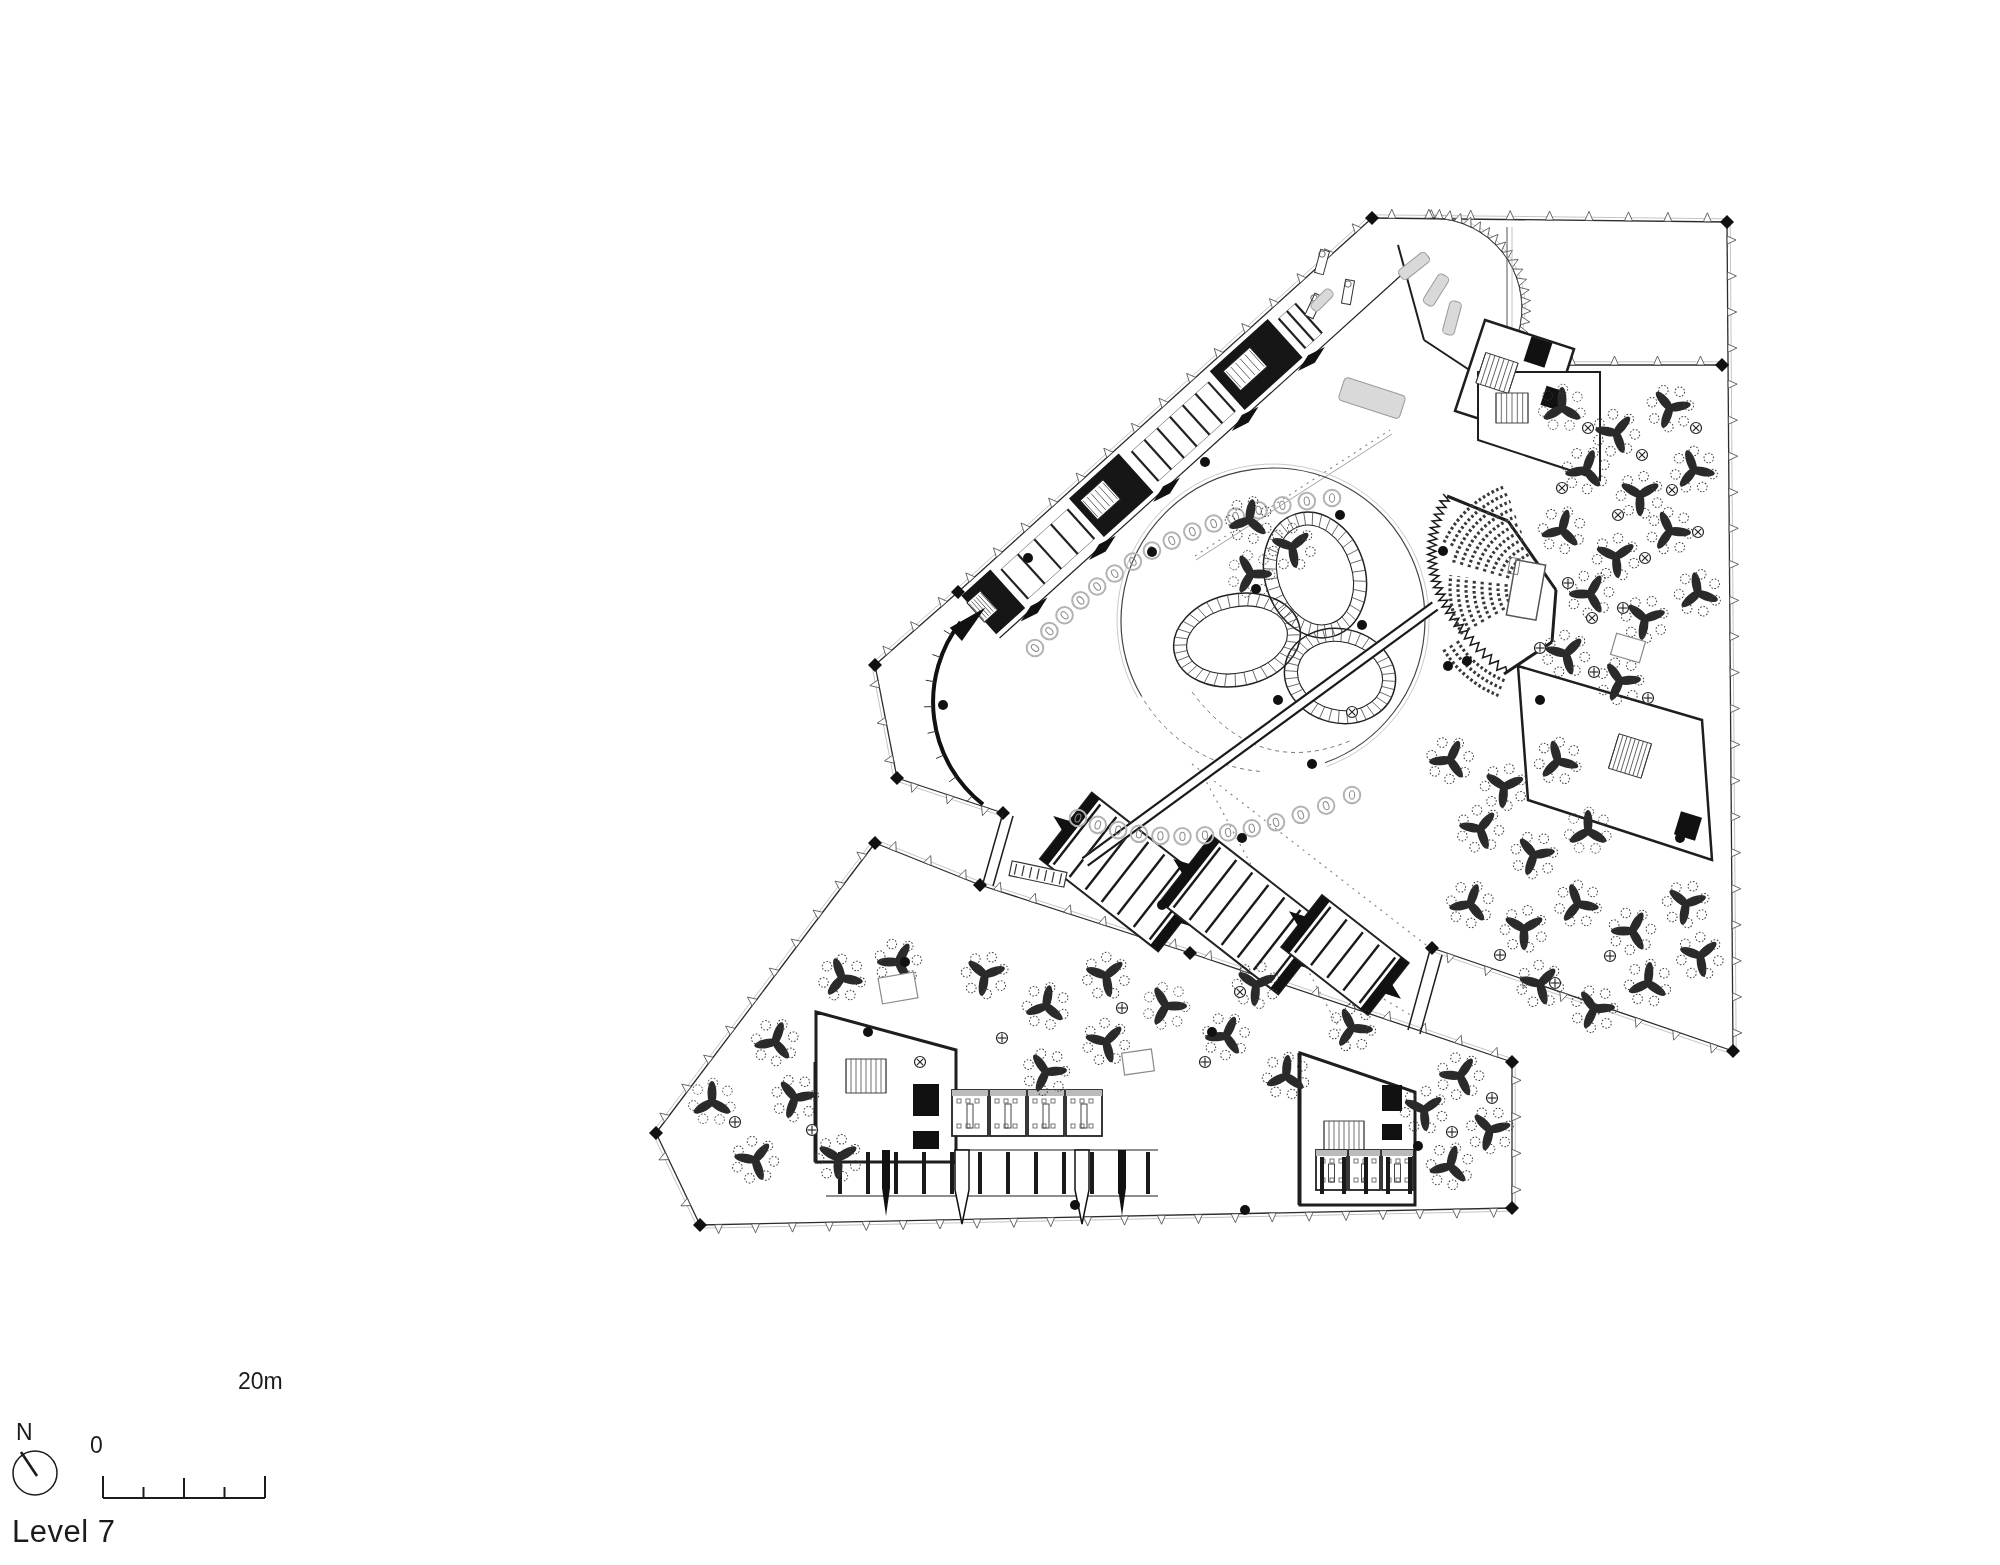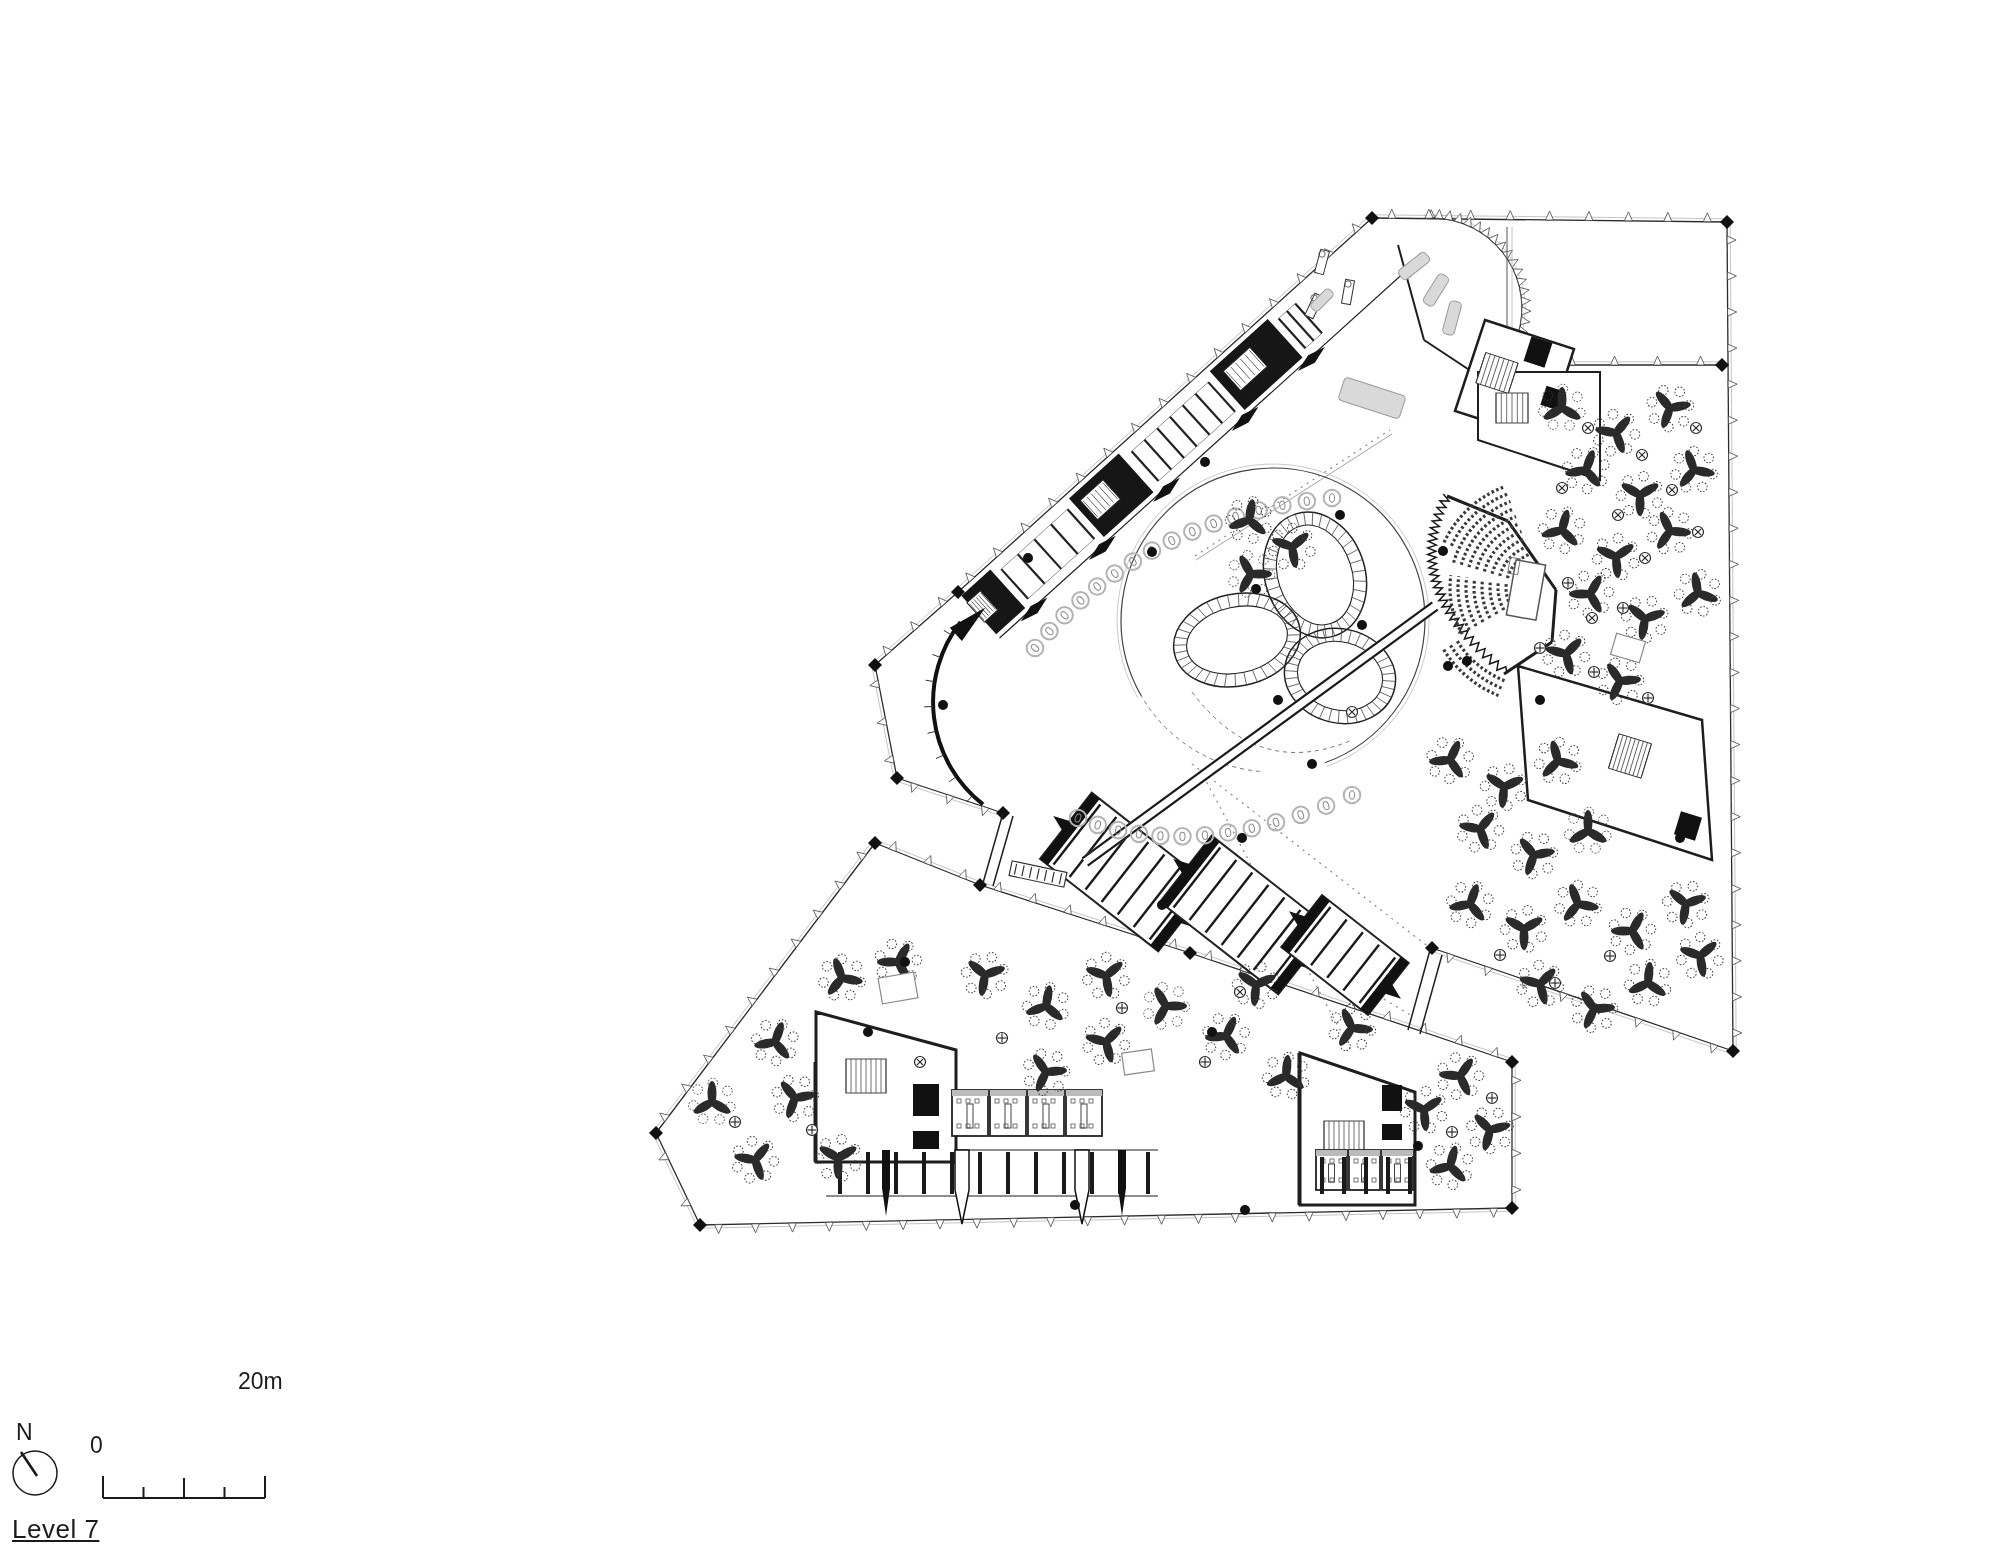--- a/index.html
+++ b/index.html
@@ -3,21 +3,21 @@
 <meta charset="utf-8">
 <style>
   html,body{margin:0;padding:0;background:#ffffff;}
   body{width:2000px;height:1565px;font-family:"Liberation Sans",sans-serif;}
   .canvas{position:relative;width:2000px;height:1565px;background:#fff;overflow:hidden;}
   .canvas svg{position:absolute;left:0;top:0;}
   .legend-item{position:absolute;color:#1b1b1b;}
   #north-label{left:16px;top:1419px;font-size:23px;}
   #zero-label{left:90px;top:1432px;font-size:23px;}
   #end-label{left:238px;top:1352px;font-size:23px;margin-top:16px;}
-  #level-label{left:12px;top:1514px;font-size:26px;letter-spacing:0.5px;text-decoration:underline;}
+  #level-label{left:12px;top:1514px;font-size:31px;letter-spacing:0.5px;}
 </style>
 </head>
 <body>
 
 <div class="canvas">
 
   <svg id="plan" width="2000" height="1565" viewBox="0 0 2000 1565">
     <defs id="plan-defs">
         <g id="clu">
           <ellipse cx="0" cy="-8.5" rx="4.5" ry="12.5" fill="#2a2a2a" transform="rotate(0)"></ellipse>

